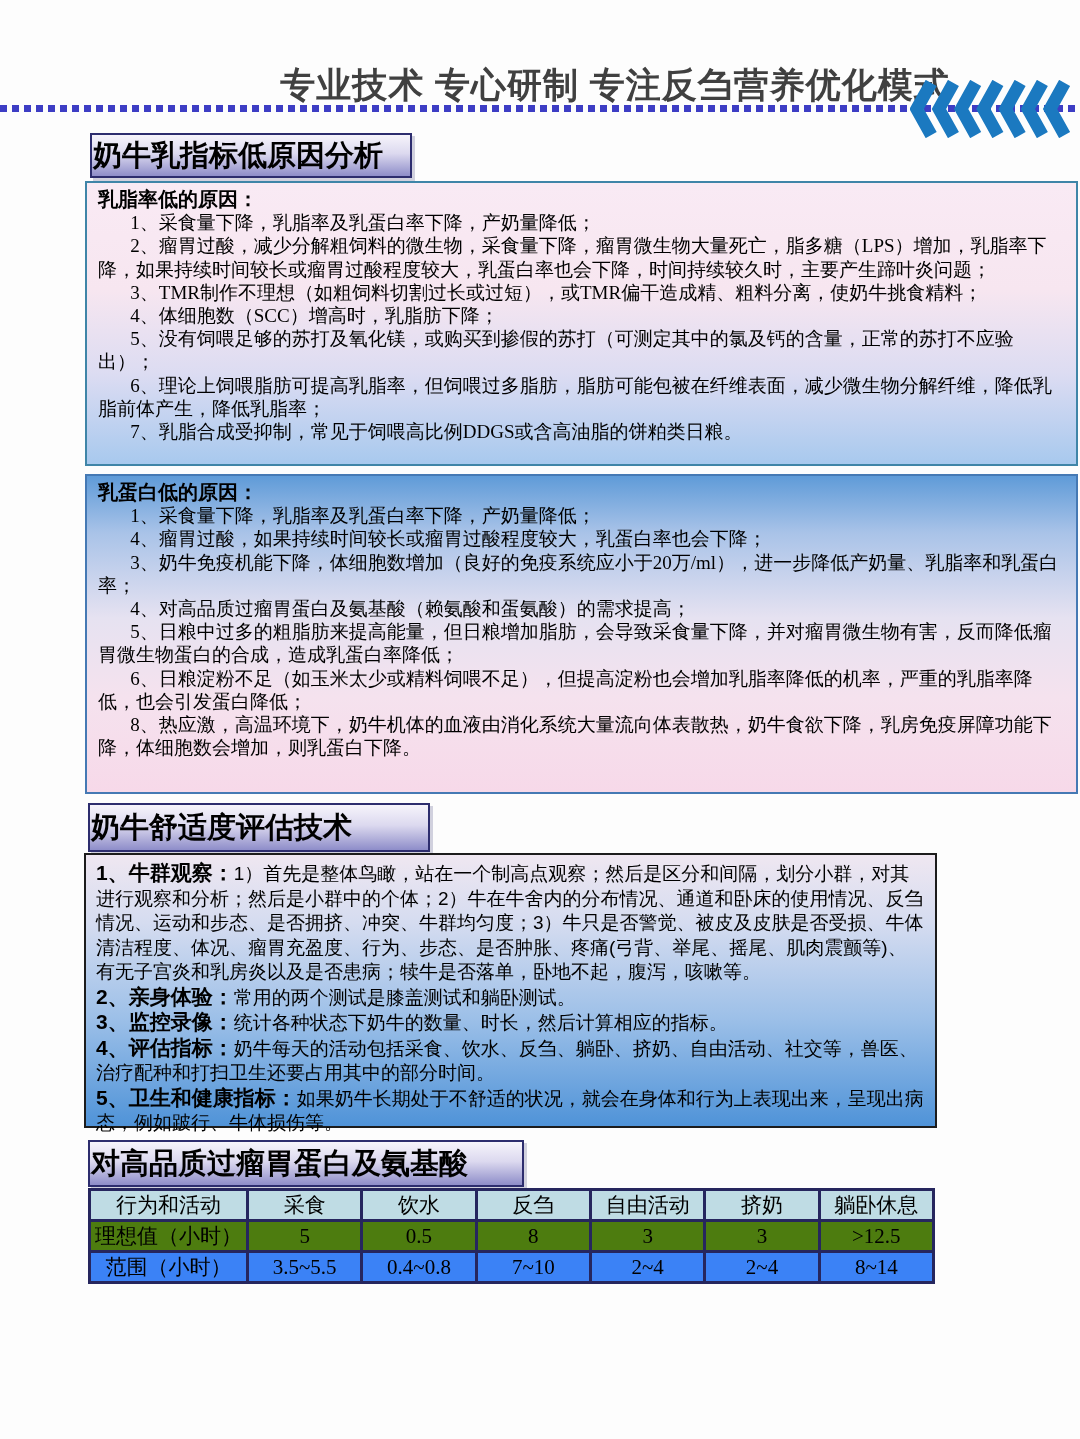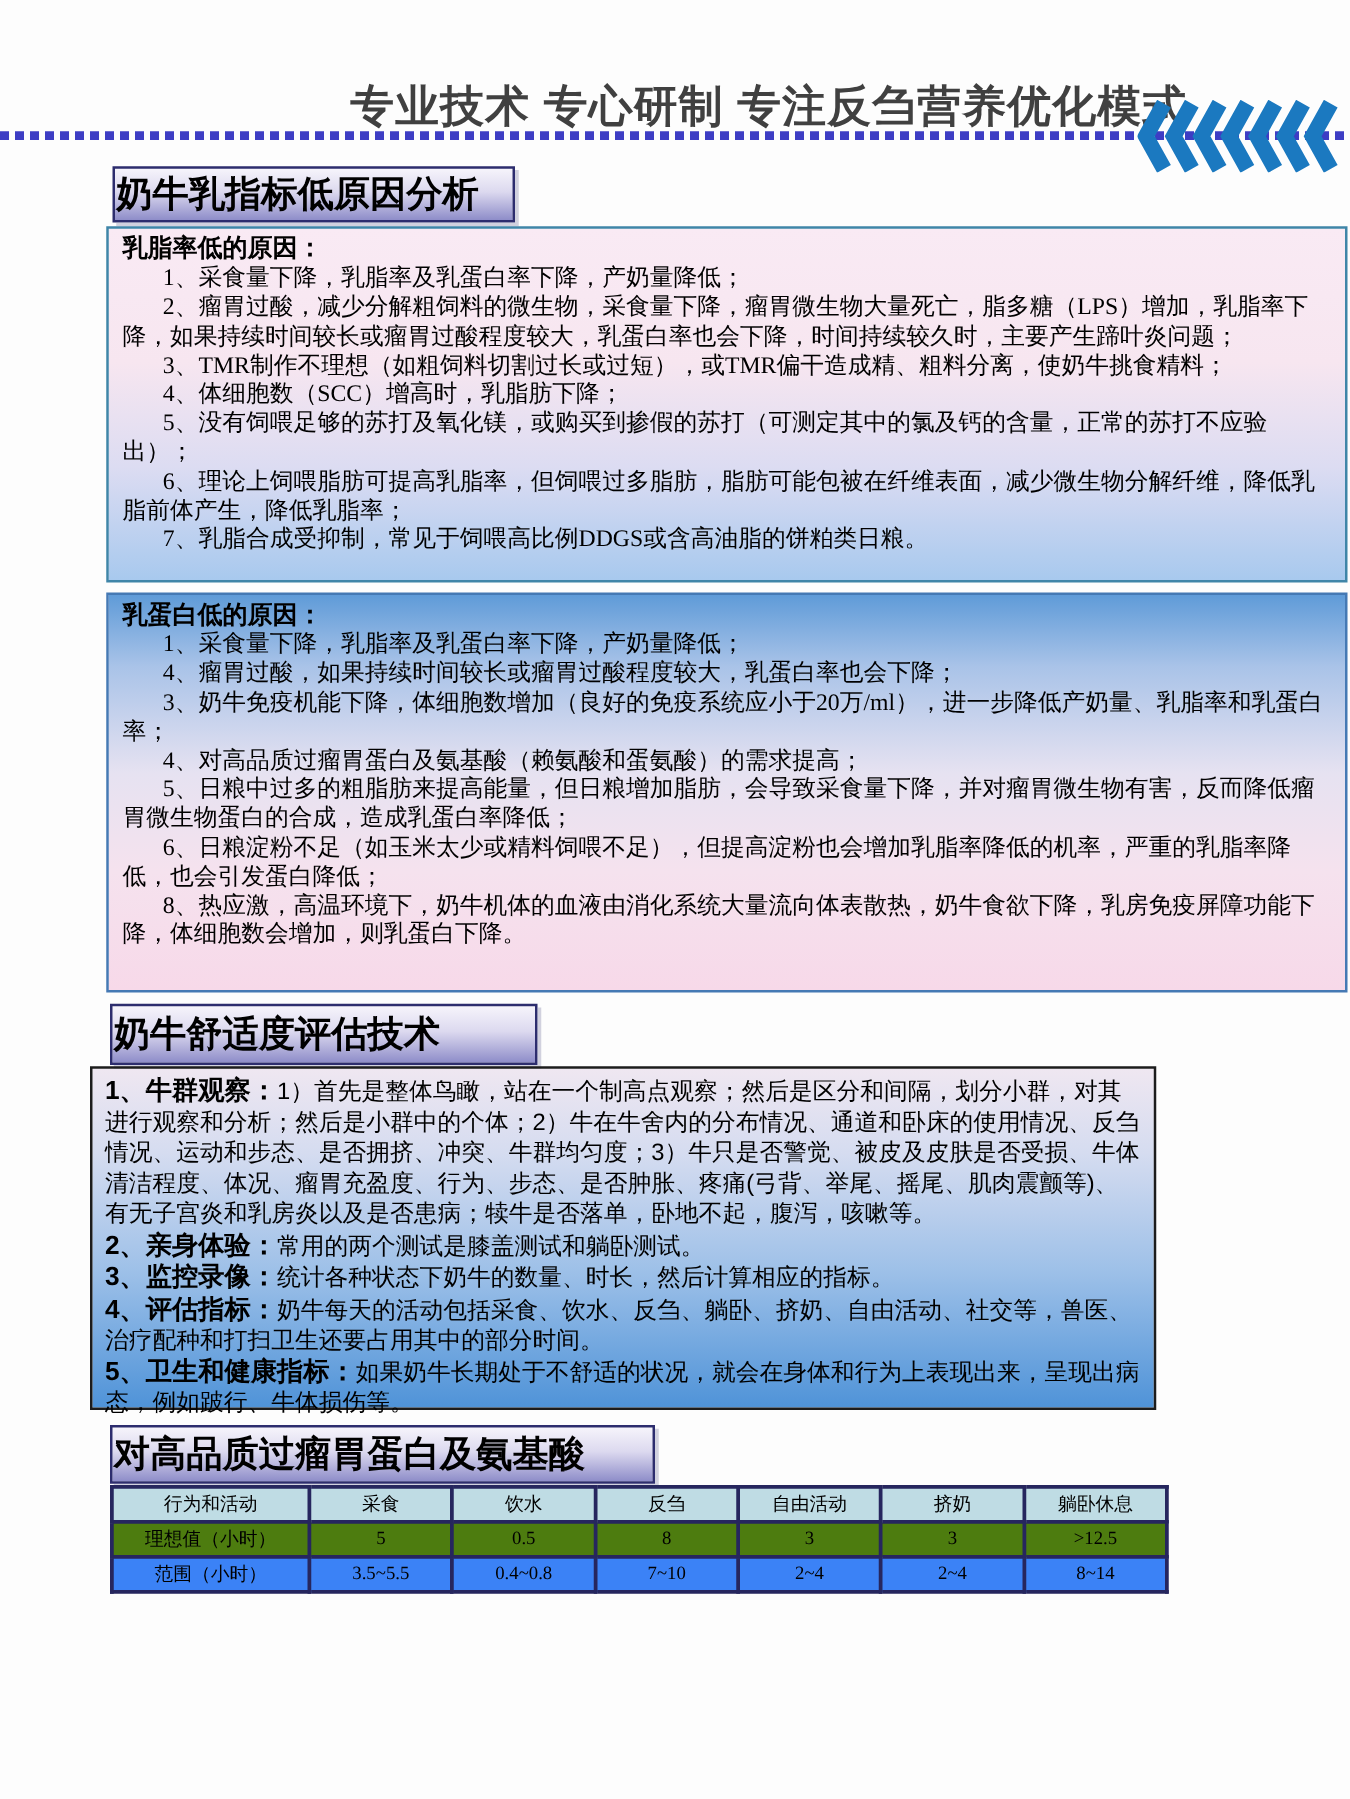--- a/index.html
+++ b/index.html
@@ -74,38 +74,38 @@
     top: 474px; height: 320px;
     border: 2px solid #4579b4;
     background: linear-gradient(180deg, #5f9bd8 0%, #a9c3e8 18%, #e6e2f1 45%, #f5e2ee 70%, #f7d9e9 100%);
   }
   .reason-heading { font-weight: bold; font-size: 20px; margin: 0; }
   .reason-box p.item { margin: 0; text-indent: 1.7em; }
 
   
   #comfort-box {
     position: absolute;
-    left: 72px; top: 853px; width: 853px; height: 275px;
+    left: 84px; top: 853px; width: 853px; height: 275px;
     border: 2px solid #1c1c1c;
     padding: 6px 10px;
     background: linear-gradient(180deg, #efe7f1 0%, #d5dcf0 25%, #9dc0e8 60%, #4f93d8 100%);
     font-family: "Liberation Sans", sans-serif;
     font-size: 19px;
     line-height: 24.5px;
   }
   #comfort-box p.c-item { margin: 0; }
   .c-label { font-weight: bold; font-size: 21px; }
 
   
   #time-table {
     position: absolute;
     left: 88px; top: 1188px; width: 847px;
     border-collapse: collapse;
     table-layout: fixed;
-    font-size: 15px;
+    font-size: 21px;
     text-align: center;
   }
   #time-table td, #time-table th {
     border: 3px solid #26265e;
     height: 28px;
     padding: 0 2px;
     font-weight: normal;
   }
   #time-table .row-head  { background: #bfdce4; }
   #time-table .row-ideal { background: #4d7c0f; }

